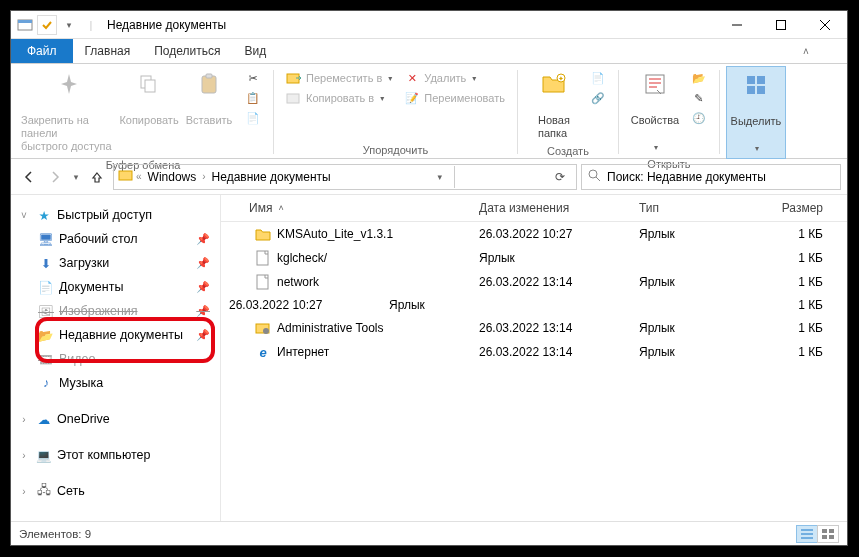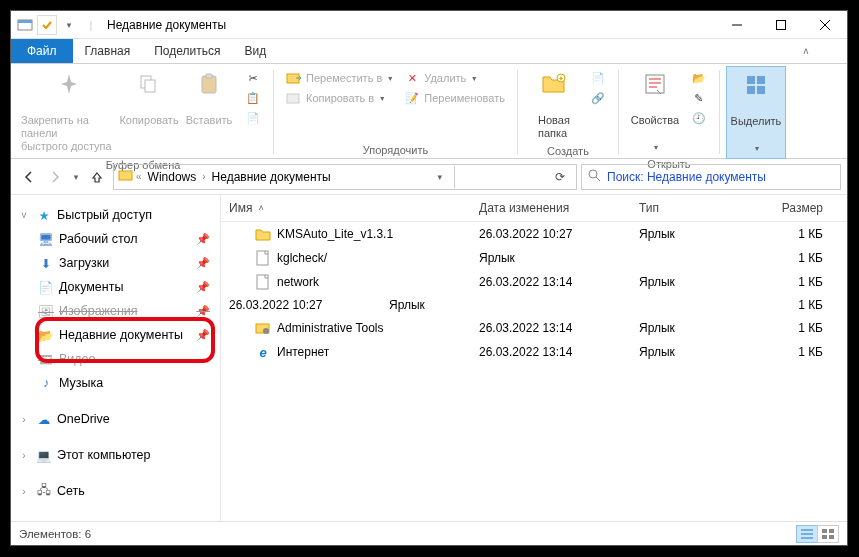--- a/index.html
+++ b/index.html
@@ -40,21 +40,21 @@
 
 .navbar { height: 36px; display: flex; align-items: center; padding: 4px 6px; gap: 4px; border-bottom: 1px solid #e5e5e5; }
 .navbtns { display: flex; align-items: center; gap: 2px; }
 .navbtn { width: 24px; height: 24px; display: flex; align-items: center; justify-content: center; cursor: pointer; color: #555; border-radius: 2px; }
 .navbtn.disabled { color: #bbb; }
 .addr { flex: 1; height: 26px; border: 1px solid #ccc; display: flex; align-items: center; padding: 0 4px; font-size: 12px; gap: 2px; }
 .addr .seg { padding: 0 4px; cursor: pointer; color: #000; }
 .addr .sep { color: #888; font-size: 10px; }
 .addr .refresh { margin-left: auto; width: 24px; text-align: center; color: #555; cursor: pointer; }
 .divider-v { width: 1px; background: #ccc; height: 22px; }
-.searchbox { width: 260px; height: 26px; border: 1px solid #ccc; display: flex; align-items: center; padding: 0 6px; font-size: 12px; color: #1d4ed8; }
+.searchbox { width: 260px; height: 26px; border: 1px solid #ccc; display: flex; align-items: center; padding: 0 6px; font-size: 12px; color: #000000; }
 .searchbox .sicon { margin-right: 6px; color: #666; }
 
 
 .content { flex: 1; display: flex; overflow: hidden; }
 .sidebar { width: 210px; border-right: 1px solid #e8e8e8; padding: 8px 0; font-size: 12.5px; overflow: hidden; position: relative; }
 .side-item { display: flex; align-items: center; padding: 3px 0 3px 6px; gap: 4px; cursor: pointer; position: relative; }
 .side-item .exp { width: 14px; color: #888; font-size: 10px; text-align: center; }
 .side-item .sicon { width: 18px; height: 18px; display: flex; align-items: center; justify-content: center; }
 .side-item .pin { margin-left: auto; margin-right: 10px; font-size: 11px; color: #888; }
 .side-sub { padding-left: 26px; }
@@ -399,21 +399,21 @@
           <span class="sicon" style="color:#555">🖧</span>
           <span>Сеть</span>
         </div>
 
       <div class="highlight-box"></div>
     </div>
 
     <div class="files">
       <div class="fheader">
         <div class="col col-name">
-            <span style="">Имя</span>
+            <span style="margin-left:20px">Имя</span>
             <span class="sort-arrow">˄</span>
           </div>
         <div class="col col-date">
             <span>Дата изменения</span>
           </div>
         <div class="col col-type">
             <span>Тип</span>
           </div>
         <div class="col col-size">
             <span>Размер</span>
@@ -493,21 +493,21 @@
             </div>
             <div class="cell col-date">26.03.2022 13:14</div>
             <div class="cell col-type">Ярлык</div>
             <div class="cell col-size">1 КБ</div>
           </div>
         </div>
     </div>
   </div>
 
   <div class="statusbar">
-    <span>Элементов: 6</span>
+    <span>Элементов: 9</span>
     <div class="right">
       <div class="viewbtn active">
           <svg width="12" height="10">
             <line x1="0" y1="1" x2="12" y2="1" stroke="#1979ca"></line>
             <line x1="0" y1="5" x2="12" y2="5" stroke="#1979ca"></line>
             <line x1="0" y1="9" x2="12" y2="9" stroke="#1979ca"></line>
           </svg>
         </div>
       <div class="viewbtn">
           <svg width="12" height="10">

